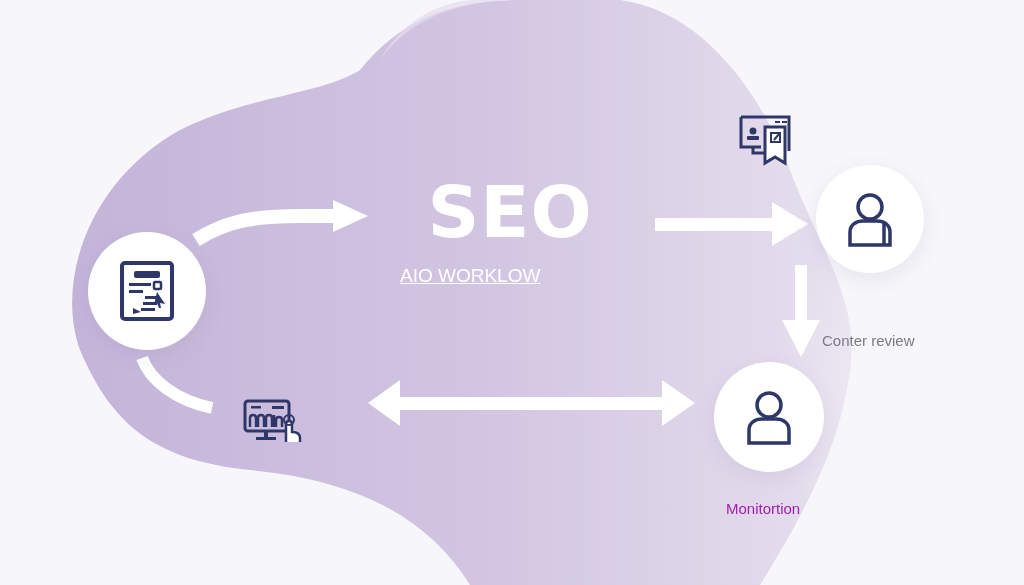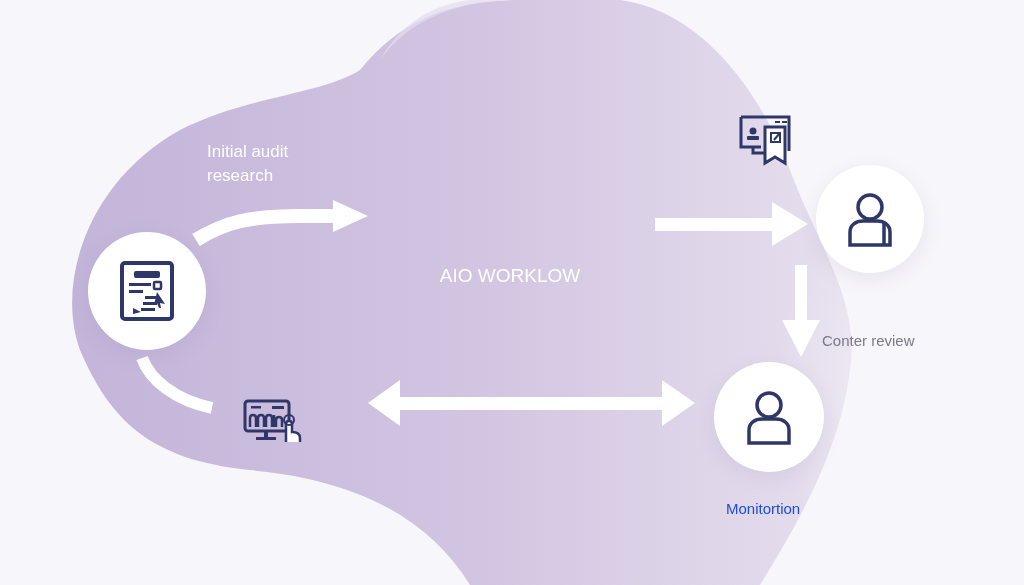--- a/index.html
+++ b/index.html
@@ -15,28 +15,28 @@
     }
     .label-initial {
       left: 207px; top: 140px; color: #ffffff; font-size: 17px; line-height: 24px;
     }
     .title-seo {
       position: absolute; left: 420px; top: 172px; width: 180px; text-align: center;
       color: #ffffff; font-size: 72px; font-weight: bold; letter-spacing: 1px; line-height: 80px;
       font-family: "DejaVu Sans", sans-serif;
     }
     .subtitle {
-      position: absolute; left: 400px; top: 264px; width: 220px; text-align: center;
-      color: #ffffff; font-size: 19px; line-height: 24px;
+      position: absolute; left: 400px; top: 264px; width: 220px; 
+      color: #ffffff; font-size: 19px; line-height: 24px; text-decoration: underline;
     }
     .label-review {
       left: 822px; top: 292px; color: #7b7a86; font-size: 15px; margin-top: 40px;
     }
     .label-monitor {
-      left: 726px; top: 500px; color: #1d4ed8; font-size: 15px;
+      left: 726px; top: 500px; color: #a21caf; font-size: 15px;
     }
     .node {
       position: absolute; border-radius: 50%; background: #ffffff;
       display: flex; align-items: center; justify-content: center;
       box-shadow: 0 6px 20px rgba(120, 110, 160, 0.12);
     }
     .node-audit { left: 88px; top: 232px; width: 118px; height: 118px; }
     .node-review { left: 816px; top: 165px; width: 108px; height: 108px; }
     .node-monitor { left: 714px; top: 362px; width: 110px; height: 110px; }
     .float-icon { position: absolute; }
@@ -77,25 +77,22 @@
     <rect x="795" y="265" width="12" height="60" fill="#ffffff"></rect>
     <polygon points="782,320 820,320 801,357" fill="#ffffff"></polygon>
 
     <rect x="395" y="397" width="270" height="13" fill="#ffffff"></rect>
     <polygon points="368,403 400,380 400,426" fill="#ffffff"></polygon>
     <polygon points="695,403 662,380 662,426" fill="#ffffff"></polygon>
 
     <path d="M 142 358 C 150 380, 175 400, 212 408" stroke="#ffffff" stroke-width="12" fill="none"></path>
   </svg>
 
-  <p class="label label-initial">
-    <span>Initial audit</span><br>
-    <span>research</span>
-  </p>
 
+  <div class="title-seo">SEO</div>
   <div class="subtitle">AIO WORKLOW</div>
 
   <div class="node node-audit">
     <svg width="56" height="62" viewBox="0 0 56 62">
       <rect x="3" y="3" width="50" height="56" rx="3" fill="none" stroke="#2e3768" stroke-width="4"></rect>
       <rect x="15" y="11" width="26" height="7" rx="2" fill="#2e3768"></rect>
       <rect x="10" y="23" width="22" height="3" fill="#2e3768"></rect>
       <rect x="10" y="30" width="14" height="3" fill="#2e3768"></rect>
       <rect x="35" y="22" width="7" height="7" rx="1" fill="none" stroke="#2e3768" stroke-width="2.5"></rect>
       <rect x="26" y="36" width="12" height="3" fill="#2e3768"></rect>

